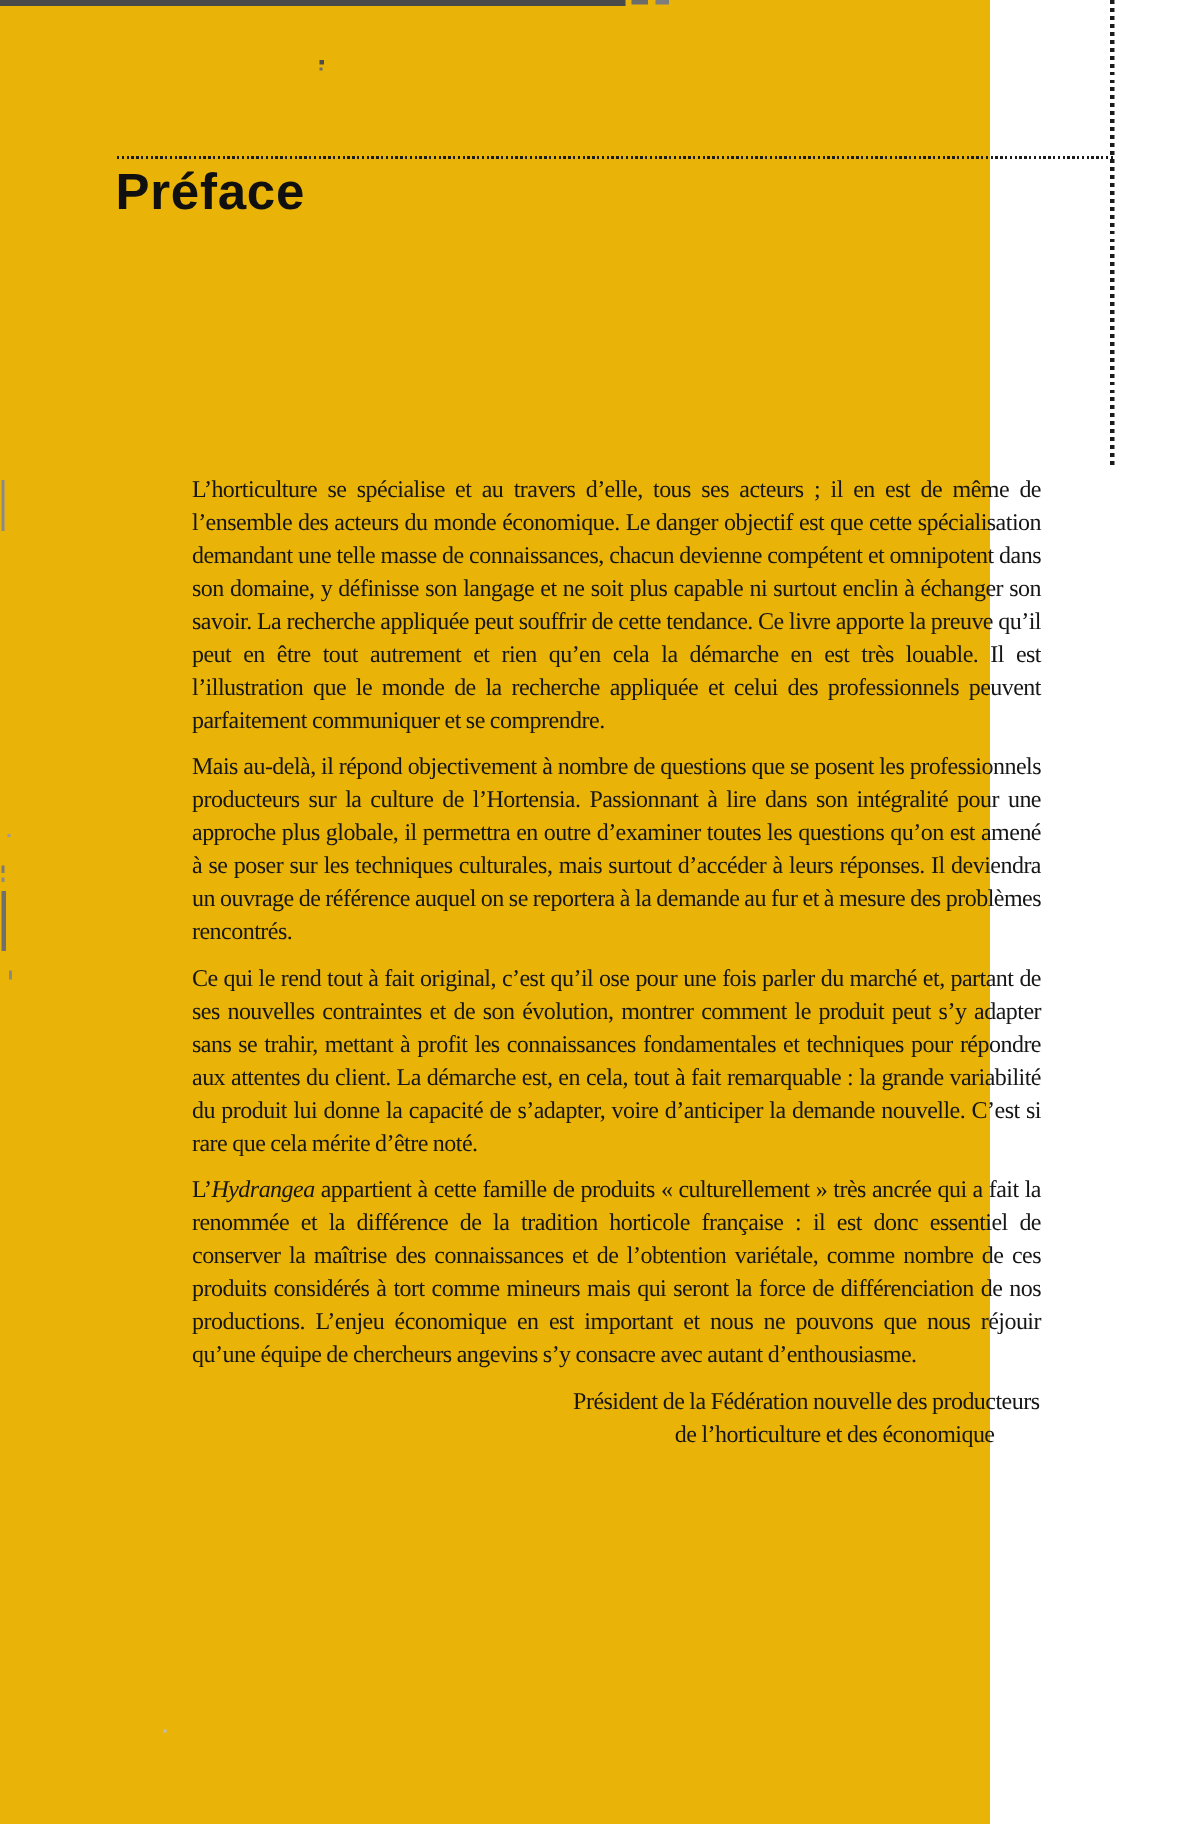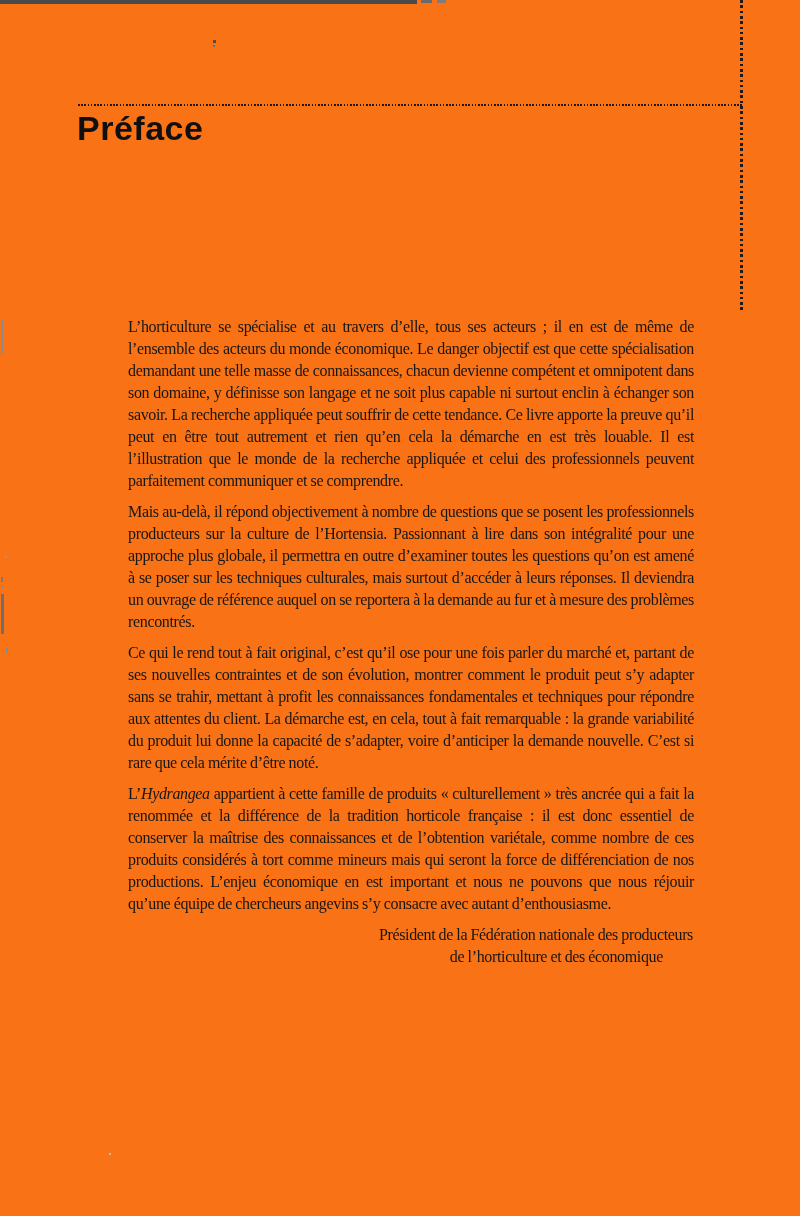--- a/index.html
+++ b/index.html
@@ -1,17 +1,17 @@
 <!DOCTYPE html>
 <html lang="fr"><head>
 <meta charset="utf-8">
 <style>
   html,body{margin:0;padding:0;}
   body{width:800px;height:1216px;background:#ffffff;overflow:hidden;}
-  .page{position:relative;width:800px;height:1216px;background:#f97316;font-family:"Liberation Serif",serif;}
+  .page{position:relative;width:660px;height:1216px;background:#eab308;font-family:"Liberation Serif",serif;}
 
   
   .topbar{position:absolute;left:0;top:0;width:417px;height:4px;background:#4a4a4a;}
   .topbar-dash1{position:absolute;left:421px;top:0;width:11px;height:3px;background:#6b6b6b;}
   .topbar-dash2{position:absolute;left:437px;top:0;width:9px;height:3px;background:#7d7d7d;}
 
   
   .rule-v{position:absolute;left:740px;top:0;width:3px;height:311px;
     background:repeating-linear-gradient(180deg,#1b1b1b 0 2.6px,transparent 2.6px 5.3px);}
   .rule-h{position:absolute;left:78px;top:104px;width:664px;height:2.4px;
@@ -60,21 +60,21 @@
 
   <h1 class="title">Préface</h1>
 
   <div class="bodytext">
     <p>L’horticulture se spécialise et au travers d’elle, tous ses acteurs ; il en est de même de l’ensemble des acteurs du monde économique. Le danger objectif est que cette spécialisation demandant une telle masse de connaissances, chacun devienne compétent et omnipotent dans son domaine, y définisse son langage et ne soit plus capable ni surtout enclin à échanger son savoir. La recherche appliquée peut souffrir de cette tendance. Ce livre apporte la preuve qu’il peut en être tout autrement et rien qu’en cela la démarche en est très louable. Il est l’illustration que le monde de la recherche appliquée et celui des professionnels peuvent parfaitement communiquer et se comprendre.</p>
     <p>Mais au-delà, il répond objectivement à nombre de questions que se posent les professionnels producteurs sur la culture de l’Hortensia. Passionnant à lire dans son intégralité pour une approche plus globale, il permettra en outre d’examiner toutes les questions qu’on est amené à se poser sur les techniques culturales, mais surtout d’accéder à leurs réponses. Il deviendra un ouvrage de référence auquel on se reportera à la demande au fur et à mesure des problèmes rencontrés.</p>
     <p>Ce qui le rend tout à fait original, c’est qu’il ose pour une fois parler du marché et, partant de ses nouvelles contraintes et de son évolution, montrer comment le produit peut s’y adapter sans se trahir, mettant à profit les connaissances fondamentales et techniques pour répondre aux attentes du client. La démarche est, en cela, tout à fait remarquable : la grande variabilité du produit lui donne la capacité de s’adapter, voire d’anticiper la demande nouvelle. C’est si rare que cela mérite d’être noté.</p>
     <p><span>L’</span><span class="it">Hydrangea</span><span> appartient à cette famille de produits « culturellement » très ancrée qui a fait la renommée et la différence de la tradition horticole française : il est donc essentiel de conserver la maîtrise des connaissances et de l’obtention variétale, comme nombre de ces produits considérés à tort comme mineurs mais qui seront la force de différenciation de nos productions. L’enjeu économique en est important et nous ne pouvons que nous réjouir qu’une équipe de chercheurs angevins s’y consacre avec autant d’enthousiasme.</span></p>
 
     <div class="sig">
-      <div class="sig-role1">Président de la Fédération nationale des producteurs</div>
+      <div class="sig-role1">Président de la Fédération nouvelle des producteurs</div>
       <div class="sig-role2">de l’horticulture et des économique</div>
     </div>
   </div>
 
   <div class="art a1"></div>
   <div class="art a2"></div>
   <div class="art a3"></div>
   <div class="art a4"></div>
   <div class="art a5"></div>
   <div class="art a6"></div>

